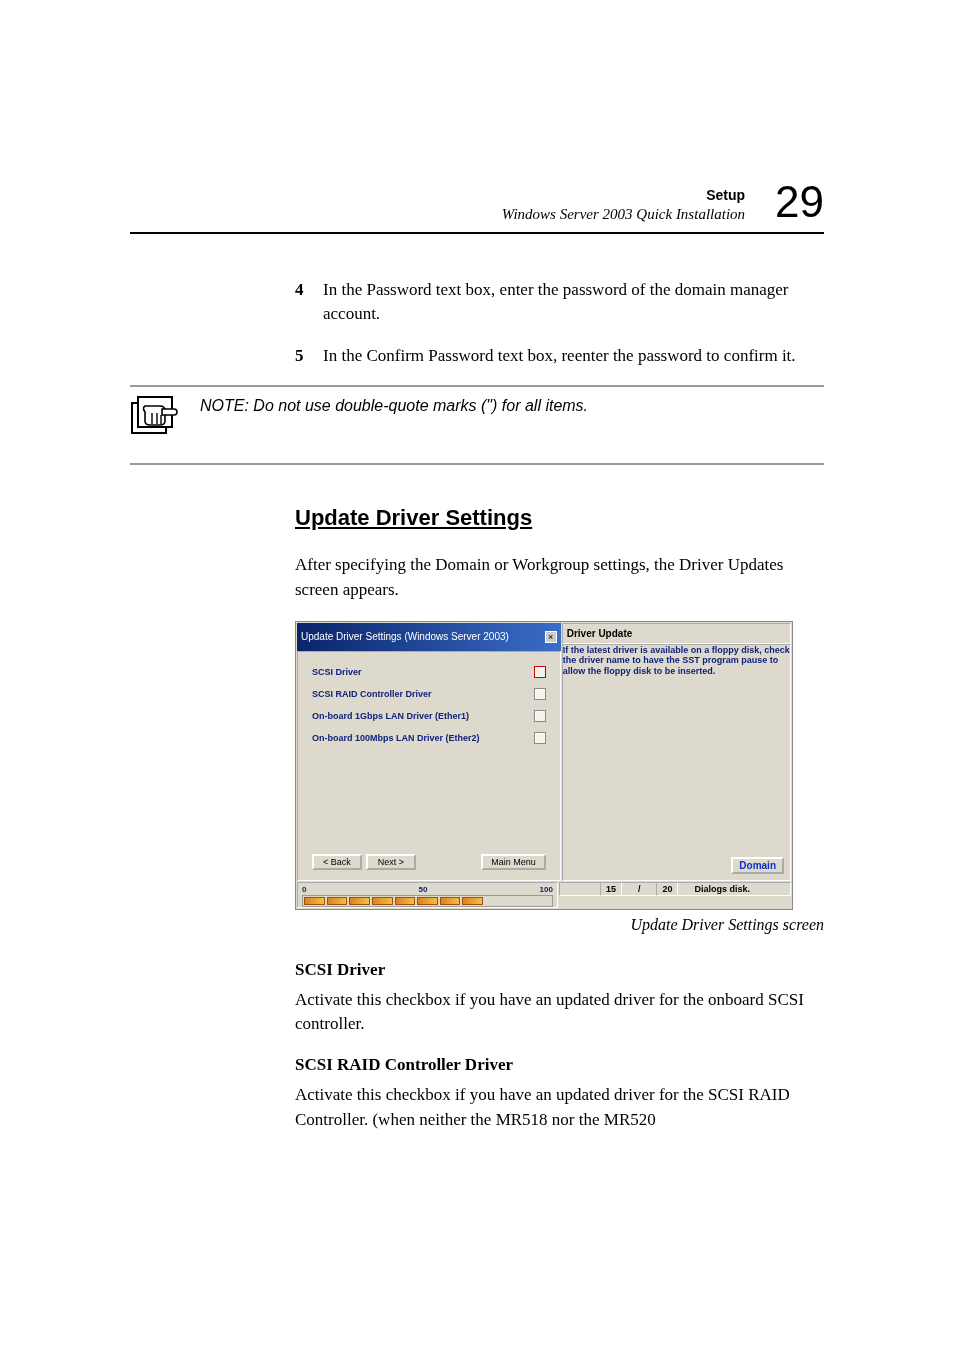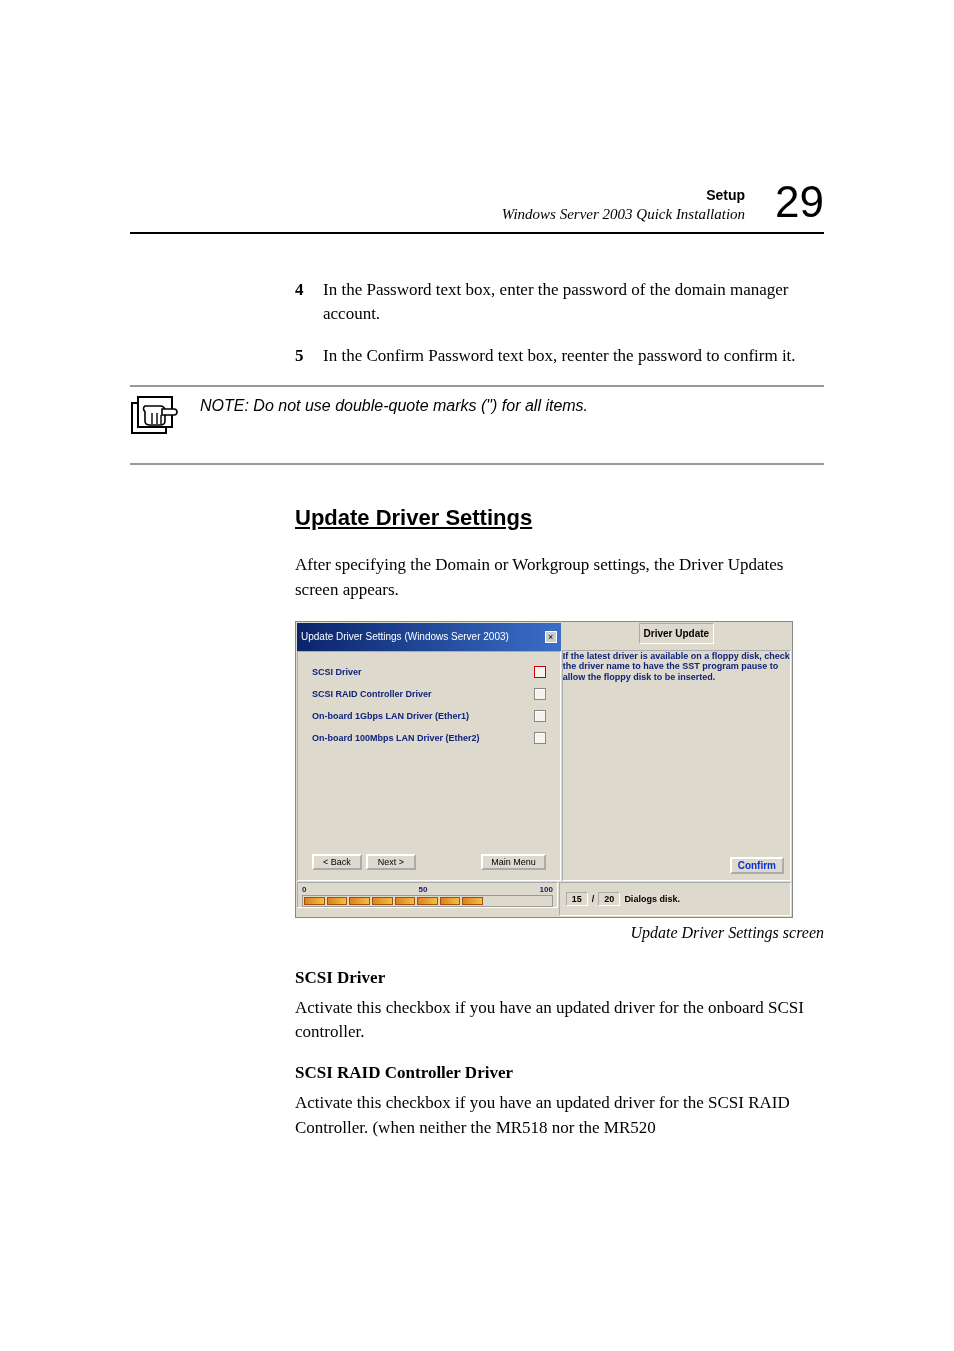--- a/index.html
+++ b/index.html
@@ -178,22 +178,21 @@
     font-size: 9px;
     padding: 1px 8px;
     min-width: 50px;
     text-align: center;
   }
   .ss-btns .spacer { flex: 1; }
   .ss-right {
     flex: 1;
     display: flex;
     flex-direction: column;
-    gap: 6px;
-    align-items: center;
+    gap: 0;
   }
   .ss-right-top {
     border: 1px inset #fff;
     background: #ded9cd;
     padding: 4px;
     font-weight: bold;
     color: #000;
     font-size: 10px;
   }
   .ss-right-panel {
@@ -252,28 +251,29 @@
   }
   .ss-prog-seg {
     flex:1;
     background: linear-gradient(to right, #e08020, #f0c040);
     border:1px solid #a05010;
   }
   .ss-prog-seg.empty { background:transparent; border-color:transparent; }
   .ss-status-area {
     flex: 1;
     border: 1px inset #fff;
-    height: 34px;
+    height: 14px;
     background: #ded9cd;
     display:flex;
     align-items:center;
     padding: 0 6px;
-    gap:4px;
+    gap:16px;
     font-size:9px;
     font-weight:bold;
+    justify-content:center;
   }
   .ss-status-area .sbox{
     border:1px inset #fff;
     padding:1px 4px;
     background:#ded9cd;
     min-width:22px;
     text-align:center;
   }
 </style>
 </head>
@@ -351,21 +351,21 @@
               <div class="ss-btn">Next &gt;</div>
               <div class="spacer"></div>
               <div class="ss-btn">Main Menu</div>
             </div>
           </div>
         </div>
         <div class="ss-right">
           <div class="ss-right-top">Driver Update</div>
           <div class="ss-right-panel">
             <div class="desc">If the latest driver is available on a floppy disk, check the driver name to have the SST program pause to allow the floppy disk to be inserted.</div>
-            <div class="ss-detail-btn">Confirm</div>
+            <div class="ss-detail-btn">Domain</div>
           </div>
         </div>
       </div>
       <div class="ss-footer">
         <div class="ss-prog-area">
           <div class="ss-prog-lbls">
             <span>0</span>
             <span>50</span>
             <span>100</span>
           </div>

